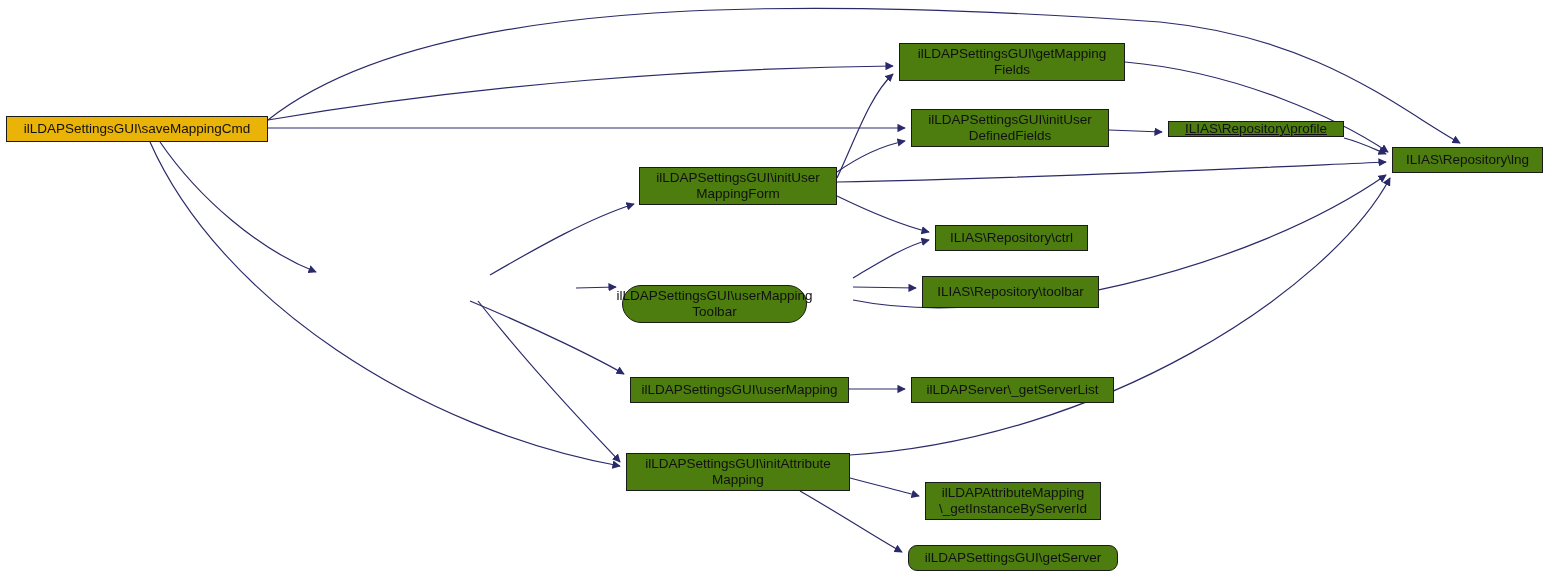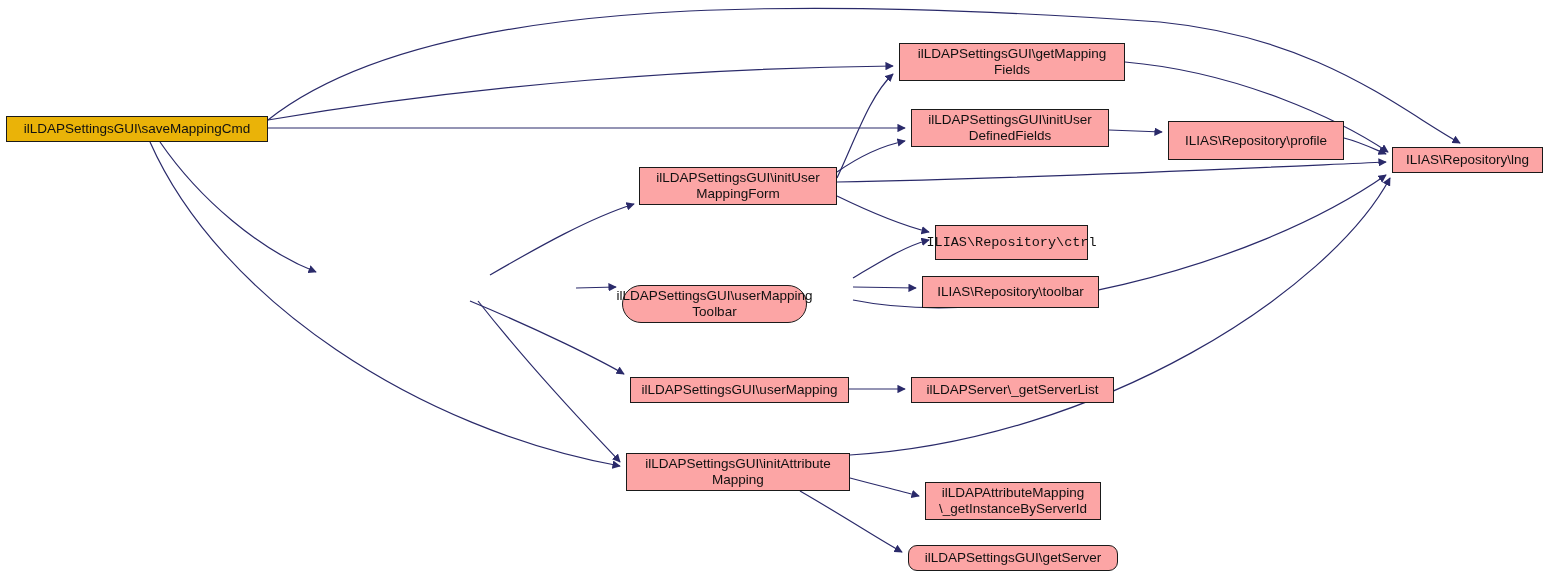--- a/index.html
+++ b/index.html
@@ -19,21 +19,21 @@
     position: absolute;
     left: 0;
     top: 0;
     width: 1549px;
     height: 577px;
   }
   .node {
     position: absolute;
     box-sizing: border-box;
     border: 1px solid #1a1a1a;
-    background: #fca5a5;
+    background: #4d7c0f;
     color: #111111;
     font-size: 13.5px;
     line-height: 16px;
     text-align: center;
     display: flex;
     align-items: center;
     justify-content: center;
     padding: 0 4px;
     white-space: pre;
     z-index: 2;
@@ -78,25 +78,25 @@
         <path d="M 850 455 C 1100 440 1330 290 1390 178" marker-end="url(#arrow)"></path>
         <path d="M 850 478 C 880 486 905 492 919 496" marker-end="url(#arrow)"></path>
         <path d="M 800 491 C 850 520 880 540 902 552" marker-end="url(#arrow)"></path>
       </g>
   </svg>
 <div class="node current" style="left: 6px; top: 116px; width: 262px; height: 26px;">ilLDAPSettingsGUI\saveMappingCmd</div>
     <div class="node" style="left: 899px; top: 43px; width: 226px; height: 38px;">ilLDAPSettingsGUI\getMapping
 Fields</div>
     <div class="node" style="left: 911px; top: 109px; width: 198px; height: 38px;">ilLDAPSettingsGUI\initUser
 DefinedFields</div>
-    <div class="node" style="left: 1168px; top: 121px; width: 176px; height: 39px;">ILIAS\Repository\profile</div>
+    <div class="node" style="left: 1168px; top: 121px; width: 176px; height: 16px; text-decoration: underline;">ILIAS\Repository\profile</div>
     <div class="node" style="left: 1392px; top: 147px; width: 151px; height: 26px;">ILIAS\Repository\lng</div>
     <div class="node" style="left: 639px; top: 167px; width: 198px; height: 38px;">ilLDAPSettingsGUI\initUser
 MappingForm</div>
-    <div class="node" style="left: 935px; top: 225px; width: 153px; height: 35px; font-family: Liberation Mono, monospace;">ILIAS\Repository\ctrl</div>
+    <div class="node" style="left: 935px; top: 225px; width: 153px; height: 26px;">ILIAS\Repository\ctrl</div>
     <div class="node" style="left: 622px; top: 285px; width: 185px; height: 38px; border-radius: 19px;">ilLDAPSettingsGUI\userMapping
 Toolbar</div>
     <div class="node" style="left: 922px; top: 276px; width: 177px; height: 32px;">ILIAS\Repository\toolbar</div>
     <div class="node" style="left: 630px; top: 377px; width: 219px; height: 26px;">ilLDAPSettingsGUI\userMapping</div>
     <div class="node" style="left: 911px; top: 377px; width: 203px; height: 26px;">ilLDAPServer\_getServerList</div>
     <div class="node" style="left: 626px; top: 453px; width: 224px; height: 38px;">ilLDAPSettingsGUI\initAttribute
 Mapping</div>
     <div class="node" style="left: 925px; top: 482px; width: 176px; height: 38px;">ilLDAPAttributeMapping
 \_getInstanceByServerId</div>
     <div class="node" style="left: 908px; top: 545px; width: 210px; height: 26px; border-radius: 9px;">ilLDAPSettingsGUI\getServer</div>

